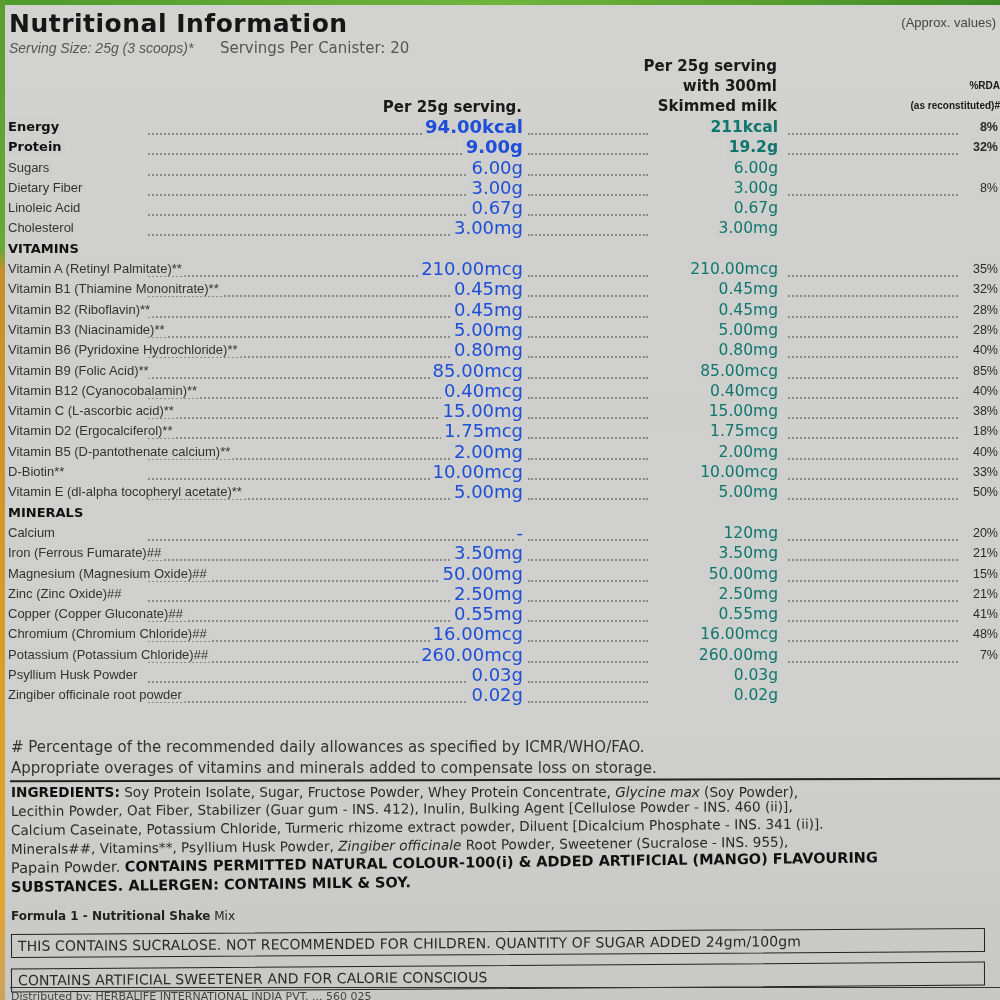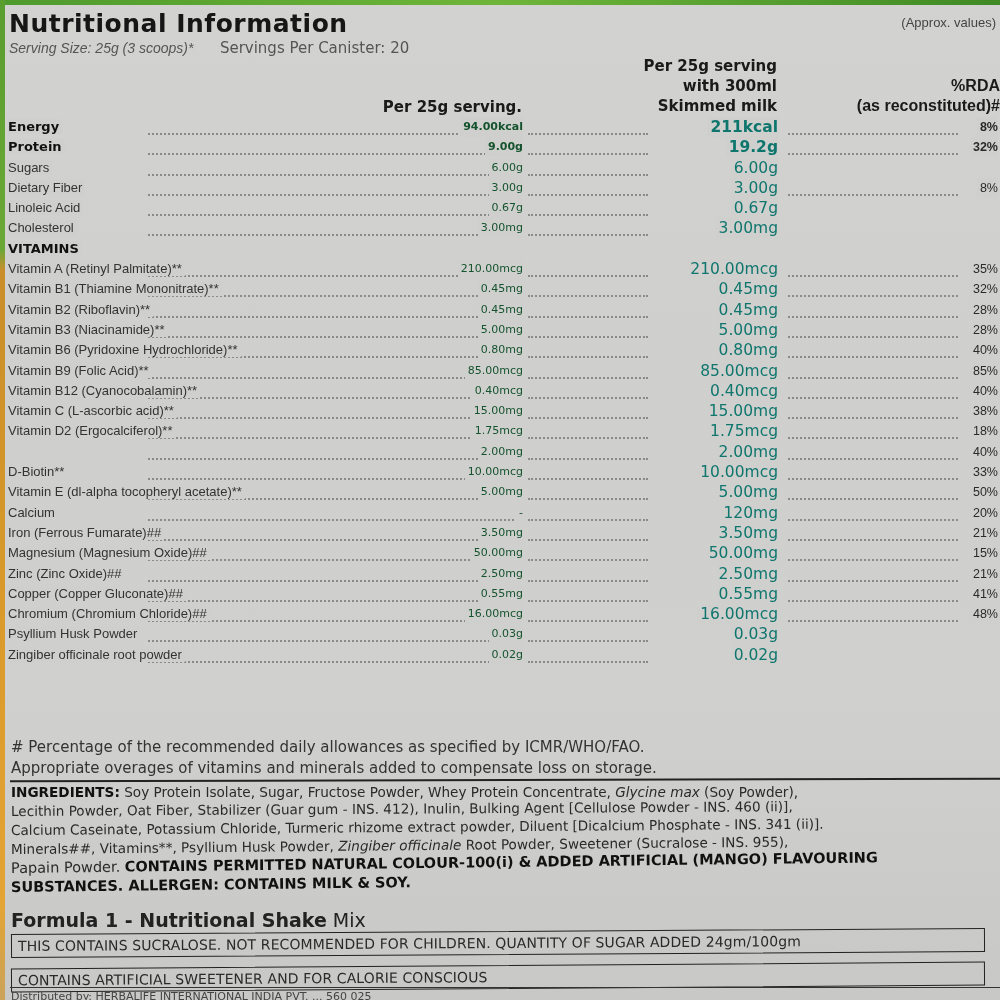--- a/index.html
+++ b/index.html
@@ -35,21 +35,21 @@
   }
   .serving .s1 { font-family: "Liberation Sans", sans-serif; font-size: 14px; font-style: italic; }
   .serving .s2 { margin-left: 22px; font-size: 15px; text-align: center; }
 
   .col-h {
     position: absolute; font-weight: bold; font-size: 15px; text-align: right; line-height: 20px;
     color: #1a1a1a;
   }
   .col-h.c1 { right: 478px; top: 92px; }
   .col-h.c2 { right: 223px; top: 51px; }
-  .col-h.c3 { right: 0px; top: 71px; font-size: 16px; font-family: "Liberation Sans", sans-serif; }
+  .col-h.c3 { right: 0px; top: 71px; font-size: 10px; font-family: "Liberation Sans", sans-serif; }
 
   .rows { position: absolute; left: 3px; top: 112px; width: 990px; }
   .row {
     position: relative; height: 20.3px; font-size: 14px; line-height: 20px; white-space: nowrap;
   }
   .row .name {
     position: absolute; left: 0; top: 0; color: #333;
     font-family: "Liberation Sans", sans-serif; font-size: 13px;
     background: transparent;
   }
@@ -60,21 +60,21 @@
   }
   .row .dots2 {
     position: absolute; left: 520px; width: 120px; top: 4px; height: 12px;
     border-bottom: 2px dotted #8a8a8a;
   }
   .row .dots3 {
     position: absolute; left: 780px; width: 170px; top: 4px; height: 12px;
     border-bottom: 2px dotted #8a8a8a;
   }
   .row .v1 {
-    position: absolute; right: 475px; top: 0; font-size: 11px; color: #14532d;
+    position: absolute; right: 475px; top: 0; font-size: 18px; color: #1d4ed8;
     background: #cfcfcd; padding-left: 3px;
   }
   .row .v2 {
     position: absolute; right: 220px; top: 0; font-size: 15.5px; color: #0f766e;
     background: #cfcfcd; padding-left: 3px;
   }
   .row .v3 {
     position: absolute; right: 0; top: 0; font-size: 12.5px; color: #2a2a2a;
     font-family: "Liberation Sans", sans-serif; background: #cfcfcd; padding-left: 3px;
   }
@@ -102,21 +102,21 @@
   .ingredients .bold { font-weight: bold; color: #111; }
   .ingredients i { font-style: italic; }
   .ing-line { white-space: nowrap; }
   .ing-line.l2 { transform: rotate(-0.35deg); transform-origin: left; }
   .ing-line.l3 { transform: rotate(-0.45deg); transform-origin: left; }
   .ing-line.l4 { transform: rotate(-0.55deg); transform-origin: left; }
   .ing-line.l5 { transform: rotate(-0.7deg); transform-origin: left; font-size: 14.5px; }
   .ing-line.l6 { transform: rotate(-0.7deg); transform-origin: left; font-size: 14.5px; }
 
   .formula {
-    position: absolute; left: 6px; top: 904px; font-size: 19px; font-weight: bold; color: #222;
+    position: absolute; left: 6px; top: 904px; font-size: 12px; font-weight: bold; color: #222;
   }
   .formula .mix { font-weight: normal; }
   .notice {
     position: absolute; left: 6px; width: 966px; border: 1.5px solid #222; font-size: 14px;
     color: #2a2a2a; padding-left: 6px; height: 22px; line-height: 22px; white-space: nowrap;
     font-family: "DejaVu Sans", sans-serif; letter-spacing: 0.1px;
   }
   .notice.n1 { top: 926px; transform: rotate(-0.35deg); }
   .notice.n2 { top: 960px; transform: rotate(-0.4deg); }
   .distributed {
@@ -282,20 +282,21 @@
         <div class="dots3"></div>
         <div class="name"><span>Vitamin D2 (Ergocalciferol)**</span></div>
         <div class="v1">1.75mcg</div>
         <div class="v2">1.75mcg</div>
         <div class="v3">18%</div>
       </div>
       <div class="row">
         <div class="dots1"></div>
         <div class="dots2"></div>
         <div class="dots3"></div>
+        <div class="name"><span>Vitamin B5 (D-pantothenate calcium)**</span></div>
         <div class="v1">2.00mg</div>
         <div class="v2">2.00mg</div>
         <div class="v3">40%</div>
       </div>
       <div class="row">
         <div class="dots1"></div>
         <div class="dots2"></div>
         <div class="dots3"></div>
         <div class="name"><span>D-Biotin**</span></div>
         <div class="v1">10.00mcg</div>
@@ -304,20 +305,23 @@
       </div>
       <div class="row">
         <div class="dots1"></div>
         <div class="dots2"></div>
         <div class="dots3"></div>
         <div class="name"><span>Vitamin E (dl-alpha tocopheryl acetate)**</span></div>
         <div class="v1">5.00mg</div>
         <div class="v2">5.00mg</div>
         <div class="v3">50%</div>
       </div>
+      <div class="row section">
+        <div class="name"><span>MINERALS</span></div>
+      </div>
       <div class="row">
         <div class="dots1"></div>
         <div class="dots2"></div>
         <div class="dots3"></div>
         <div class="name"><span>Calcium</span></div>
         <div class="v1">-</div>
         <div class="v2">120mg</div>
         <div class="v3">20%</div>
       </div>
       <div class="row">
@@ -357,20 +361,29 @@
         <div class="v3">41%</div>
       </div>
       <div class="row">
         <div class="dots1"></div>
         <div class="dots2"></div>
         <div class="dots3"></div>
         <div class="name"><span>Chromium (Chromium Chloride)##</span></div>
         <div class="v1">16.00mcg</div>
         <div class="v2">16.00mcg</div>
         <div class="v3">48%</div>
+      </div>
+      <div class="row">
+        <div class="dots1"></div>
+        <div class="dots2"></div>
+        <div class="dots3"></div>
+        <div class="name"><span>Potassium (Potassium Chloride)##</span></div>
+        <div class="v1">260.00mcg</div>
+        <div class="v2">260.00mg</div>
+        <div class="v3">7%</div>
       </div>
       <div class="row">
         <div class="dots1"></div>
         <div class="dots2"></div>
         <div class="name"><span>Psyllium Husk Powder</span></div>
         <div class="v1">0.03g</div>
         <div class="v2">0.03g</div>
       </div>
       <div class="row">
         <div class="dots1"></div>

